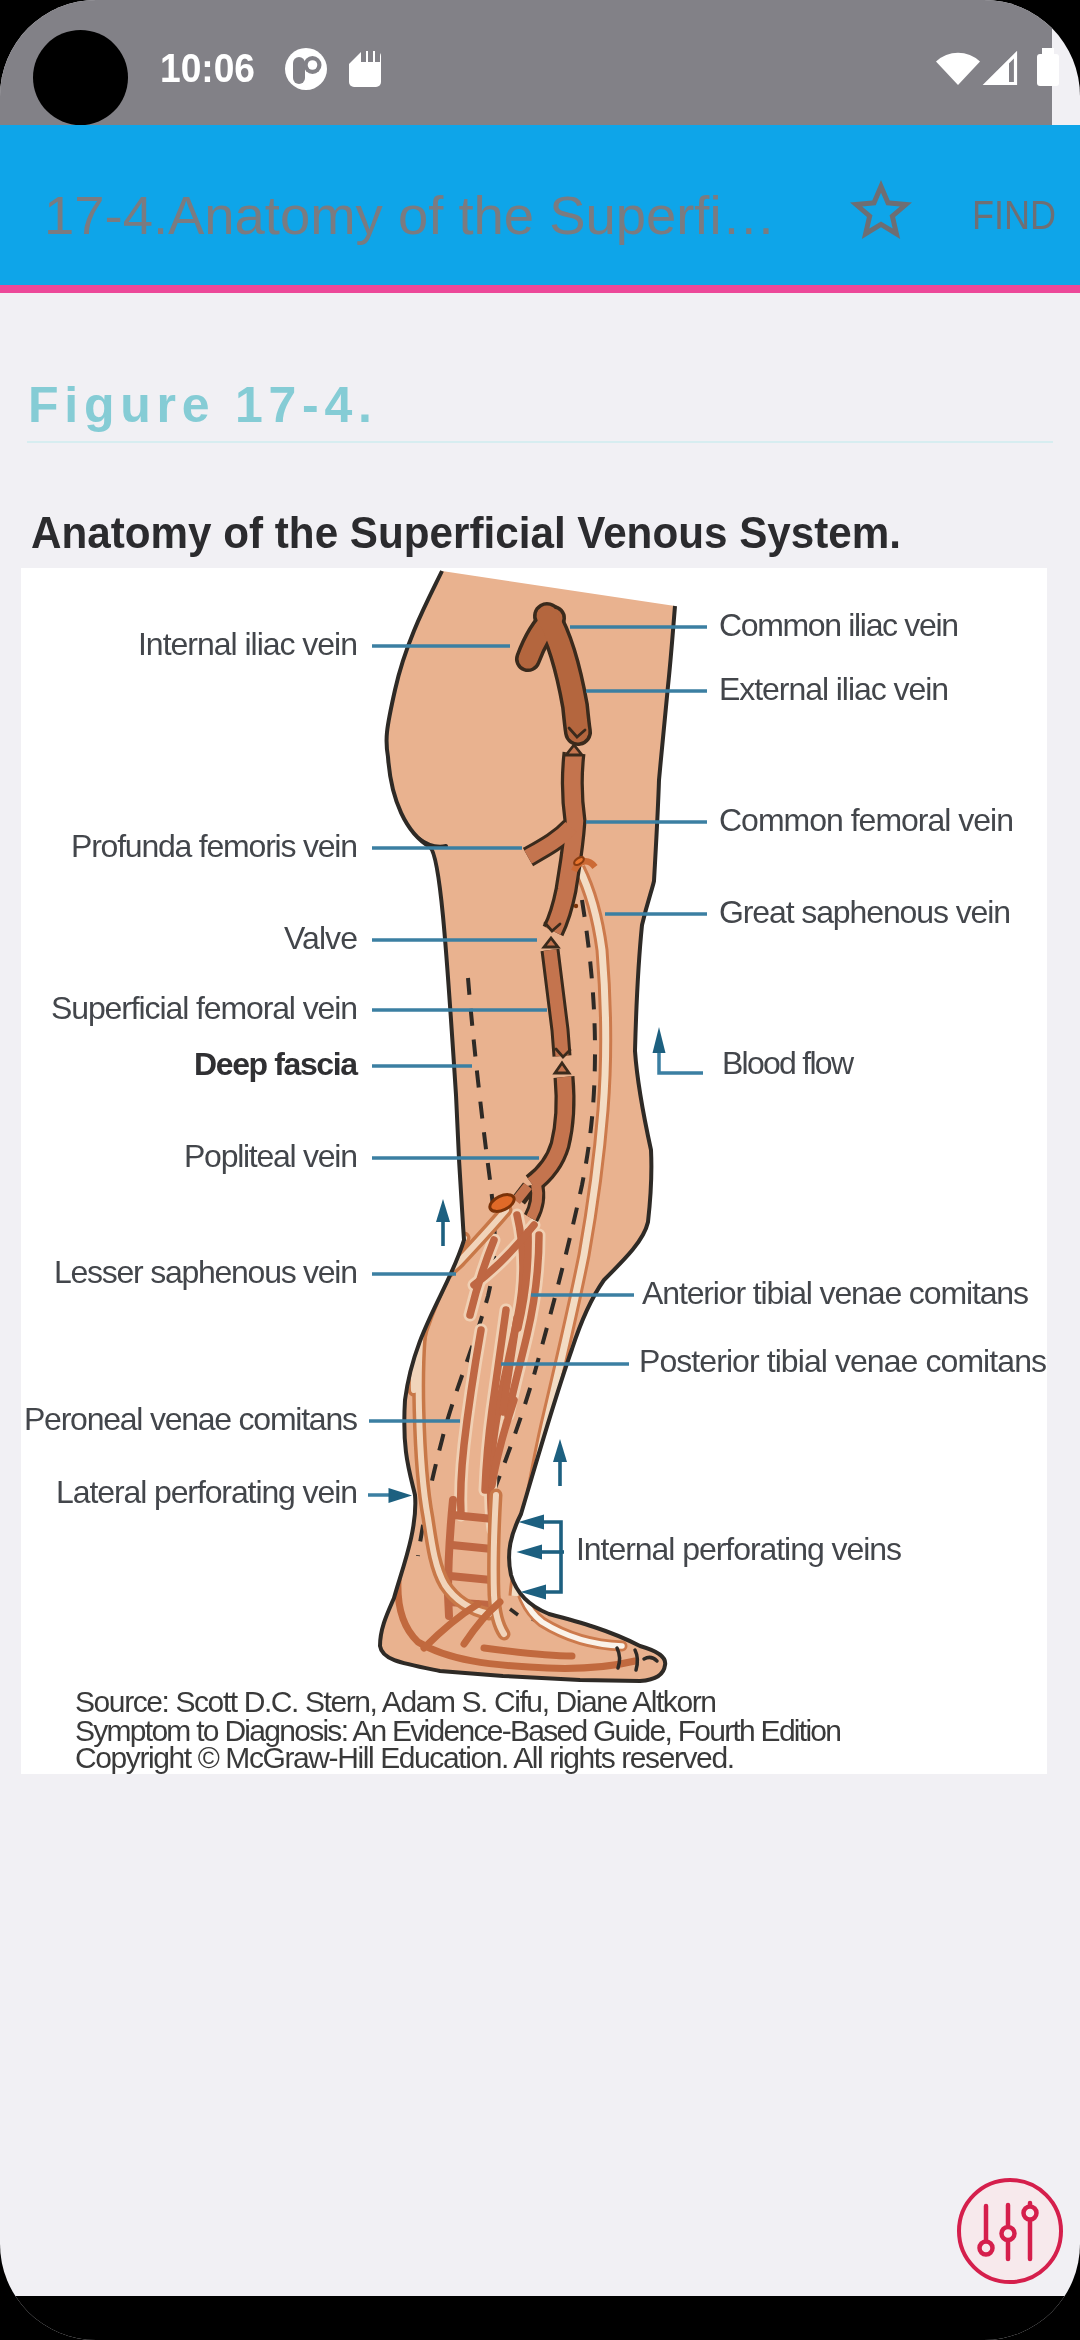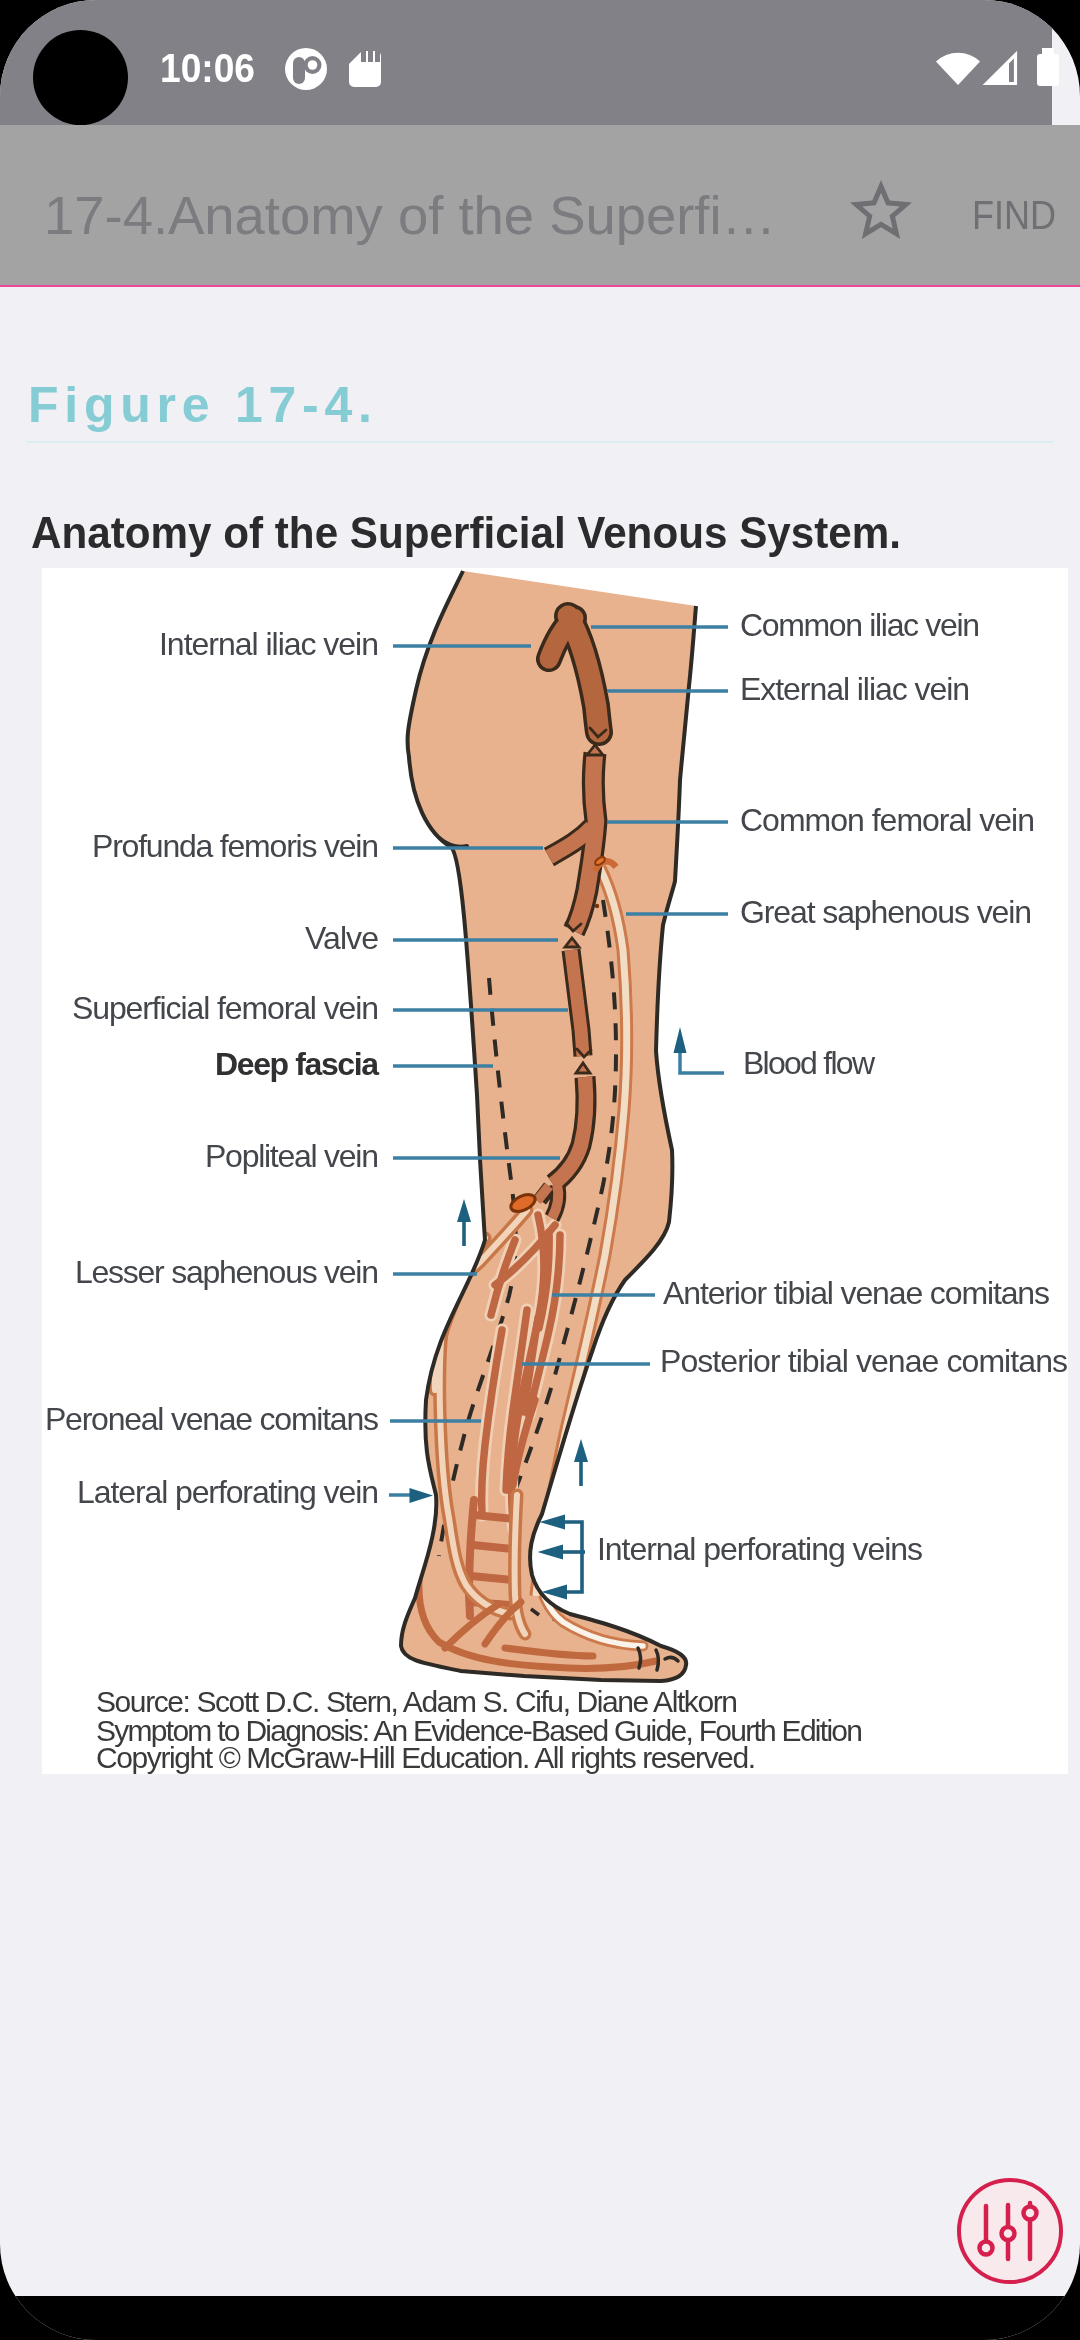--- a/index.html
+++ b/index.html
@@ -1,24 +1,24 @@
 <!DOCTYPE html>
 <html><head>
 <meta charset="utf-8">
 <style>
   html,body{margin:0;padding:0}
   body{width:1080px;height:2340px;background:#000;font-family:"Liberation Sans",sans-serif;position:relative;overflow:hidden}
   .screen{position:absolute;left:0;top:0;width:1080px;height:2340px;background:#f1f0f4;border-radius:96px;overflow:hidden}
   .navbar{position:absolute;left:0;top:2296px;width:1080px;height:44px;background:#000}
   .status{position:absolute;left:0;top:0;width:1052px;height:125px;background:#828187}
   .cam{position:absolute;left:33px;top:30px;width:95px;height:95px;border-radius:50%;background:#000}
-  .appbar{position:absolute;left:0;top:125px;width:1080px;height:160px;background:#a3a3a3;border-bottom:2px solid #ec4899}
+  .appbar{position:absolute;left:0;top:125px;width:1080px;height:160px;background:#0ea5e9;border-bottom:8px solid #ec4899}
   .rule{position:absolute;left:27px;top:441px;width:1026px;height:2px;background:#d7edf0}
   .htext{position:absolute;left:0;top:0}
-  .figure{position:absolute;left:42px;top:568px;width:1026px;height:1206px;background:#ffffff}
+  .figure{position:absolute;left:21px;top:568px;width:1026px;height:1206px;background:#ffffff}
   .fab{position:absolute;left:957px;top:2178px;width:106px;height:106px;border-radius:50%;background:#f7e9ec;border:4px solid #d51f4c;box-sizing:border-box}
 </style>
 </head>
 <body>
   <div class="screen">
     <div class="appbar">
       <svg class="htext" width="1080" height="160" viewBox="0 125 1080 160">
         <text x="44" y="234" font-size="54" fill="#7b7b80" textLength="732" lengthAdjust="spacingAndGlyphs">17-4.Anatomy of the Superfi…</text>
         <text x="972" y="229" font-size="40" fill="#6f6f74" textLength="84" lengthAdjust="spacingAndGlyphs">FIND</text>
         <path transform="translate(843.8,173.8) scale(3.1)" d="M22 9.24l-7.19-.62L12 2 9.19 8.63 2 9.24l5.46 4.73L5.82 21 12 17.27 18.18 21l-1.63-7.03L22 9.24zM12 15.4l-3.76 2.27 1-4.28-3.32-2.88 4.38-.38L12 6.1l1.71 4.04 4.38.38-3.32 2.88 1 4.28L12 15.4z" fill="#6e6e73"></path>

